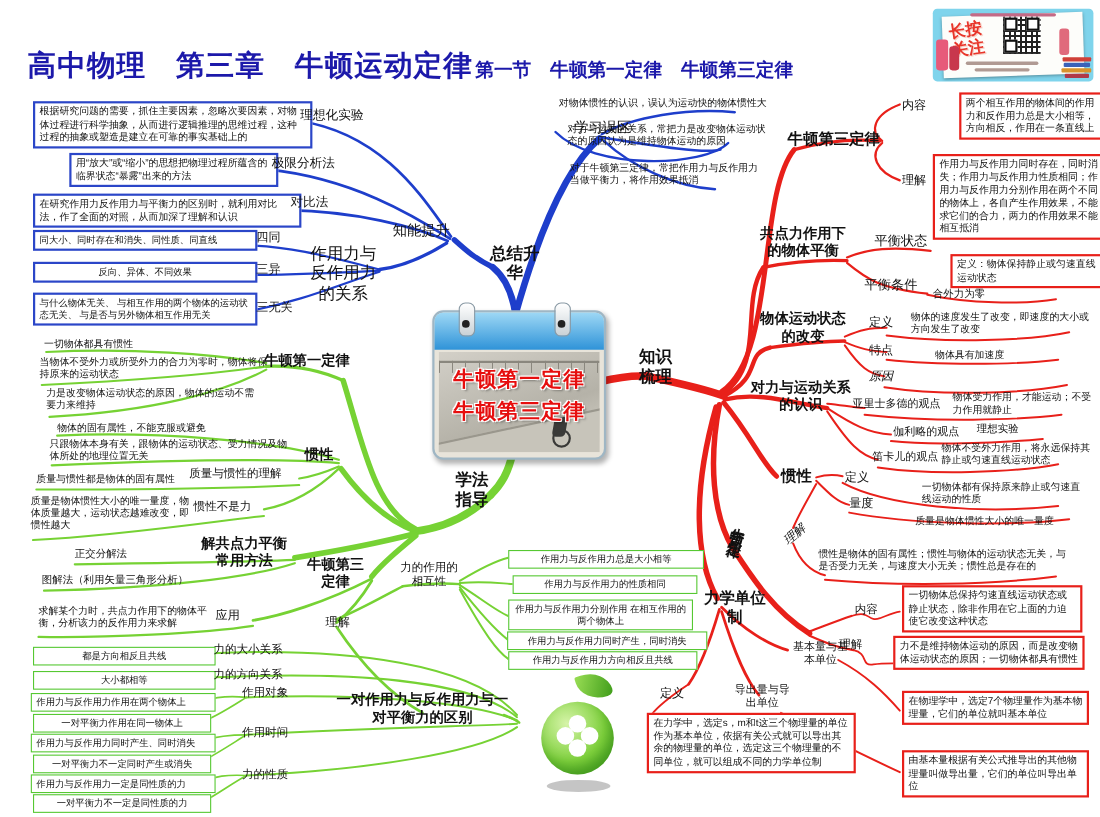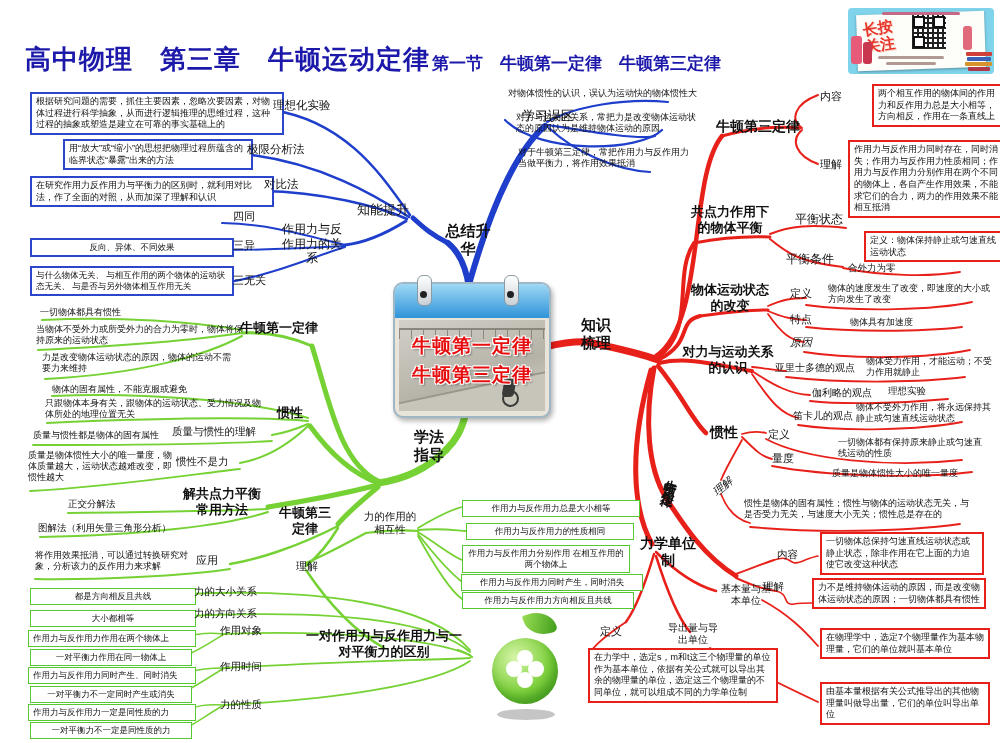--- a/index.html
+++ b/index.html
@@ -232,28 +232,29 @@
   <div class="t bold c w" style="left:574px;top:316px;width:44px;font-size:15px">知识梳理</div>
   <div class="t bold c w" style="left:407px;top:428px;width:44px;font-size:15px">学法指导</div>
 
   <div class="t" style="left:357px;top:202px;font-size:13px">知能提升</div>
   <div class="b bl" style="left:30px;top:92px;width:242px">根据研究问题的需要，抓住主要因素，忽略次要因素，对物体过程进行科学抽象，从而进行逻辑推理的思维过程，这种过程的抽象或塑造是建立在可靠的事实基础上的</div>
   <div class="t" style="left:273px;top:98px;font-size:11.5px">理想化实验</div>
   <div class="b bl" style="left:63px;top:139px;width:178px">用“放大”或“缩小”的思想把物理过程所蕴含的临界状态“暴露”出来的方法</div>
   <div class="t" style="left:247px;top:142px;font-size:11.5px">极限分析法</div>
   <div class="b bl" style="left:30px;top:176px;width:232px">在研究作用力反作用力与平衡力的区别时，就利用对比法，作了全面的对照，从而加深了理解和认识</div>
   <div class="t" style="left:264px;top:177px;font-size:11.5px">对比法</div>
+  <div class="b bl" style="left:30px;top:209px;width:192px;font-size:8.5px">同大小、同时存在和消失、同性质、同直线</div>
   <div class="t" style="left:233px;top:210px">四同</div>
   <div class="b bl c" style="left:30px;top:238px;width:192px;font-size:8.5px">反向、异体、不同效果</div>
   <div class="t" style="left:233px;top:239px">三异</div>
   <div class="b bl pre" style="left:30px;top:266px;width:192px;font-size:8.5px">与什么物体无关、
 与相互作用的两个物体的运动状态无关、
 与是否与另外物体相互作用无关</div>
   <div class="t" style="left:233px;top:274px">三无关</div>
-  <div class="t c w" style="left:282px;top:222px;width:60px;font-size:12px">作用力与反作用力的关系</div>
+  <div class="t c w" style="left:282px;top:222px;width:60px;font-size:15px">作用力与反作用力的关系</div>
   <div class="t" style="left:522px;top:108px;font-size:13px">学习误区</div>
   <div class="t" style="left:508px;top:88px;font-size:9px">对物体惯性的认识，误认为运动快的物体惯性大</div>
   <div class="t w" style="left:518px;top:147px;width:172px;font-size:9px">对于牛顿第三定律，常把作用力与反作用力当做平衡力，将作用效果抵消</div>
   <div class="t w" style="left:516px;top:112px;width:180px;font-size:9px">对力与运动的关系，常把力是改变物体运动状态的原因认为是维持物体运动的原因</div>
 
   <div class="t bold" style="left:716px;top:118px;font-size:14px">牛顿第三定律</div>
   <div class="t" style="left:820px;top:90px">内容</div>
   <div class="b rd" style="left:872px;top:84px;width:122px">两个相互作用的物体间的作用力和反作用力总是大小相等，方向相反，作用在一条直线上</div>
   <div class="t" style="left:820px;top:158px">理解</div>
   <div class="b rd" style="left:848px;top:140px;width:147px">作用力与反作用力同时存在，同时消失；作用力与反作用力性质相同；作用力与反作用力分别作用在两个不同的物体上，各自产生作用效果，不能求它们的合力，两力的作用效果不能相互抵消</div>
@@ -313,21 +314,21 @@
   <div class="t" style="left:33px;top:430px;font-size:9px">质量与惯性都是物体的固有属性</div>
   <div class="t" style="left:176px;top:455px;font-size:10.5px">惯性不是力</div>
   <div class="t w" style="left:28px;top:450px;width:148px;font-size:9px">质量是物体惯性大小的唯一量度，物体质量越大，运动状态越难改变，即惯性越大</div>
 
   <div class="t bold c w" style="left:180px;top:486px;width:84px;font-size:13px">解共点力平衡常用方法</div>
   <div class="t" style="left:68px;top:498px;font-size:9.5px">正交分解法</div>
   <div class="t" style="left:38px;top:522px;font-size:9.5px">图解法（利用矢量三角形分析）</div>
 
   <div class="t bold c w" style="left:277px;top:505px;width:56px;font-size:13px">牛顿第三定律</div>
   <div class="t" style="left:196px;top:554px">应用</div>
-  <div class="t w" style="left:35px;top:550px;width:162px;font-size:9px">将作用效果抵消，可以通过转换研究对象，分析该力的反作用力来求解</div>
+  <div class="t w" style="left:35px;top:550px;width:162px;font-size:9px">求解某个力时，共点力作用下的物体平衡，分析该力的反作用力来求解</div>
   <div class="t" style="left:296px;top:560px">理解</div>
   <div class="t c w" style="left:360px;top:510px;width:60px;font-size:10.5px">力的作用的相互性</div>
   <div class="b gn c" style="left:462px;top:500px;width:168px;font-size:8.5px">作用力与反作用力总是大小相等</div>
   <div class="b gn c" style="left:466px;top:523px;width:158px;font-size:8.5px">作用力与反作用力的性质相同</div>
   <div class="b gn c pre" style="left:462px;top:545px;width:158px;font-size:8.5px">作用力与反作用力分别作用
 在相互作用的两个物体上</div>
   <div class="b gn c" style="left:461px;top:574px;width:172px;font-size:8.5px">作用力与反作用力同时产生，同时消失</div>
   <div class="b gn c" style="left:462px;top:592px;width:162px;font-size:8.5px">作用力与反作用力方向相反且共线</div>
 
   <div class="t bold c w" style="left:306px;top:628px;width:156px;font-size:13px">一对作用力与反作用力与一对平衡力的区别</div>

